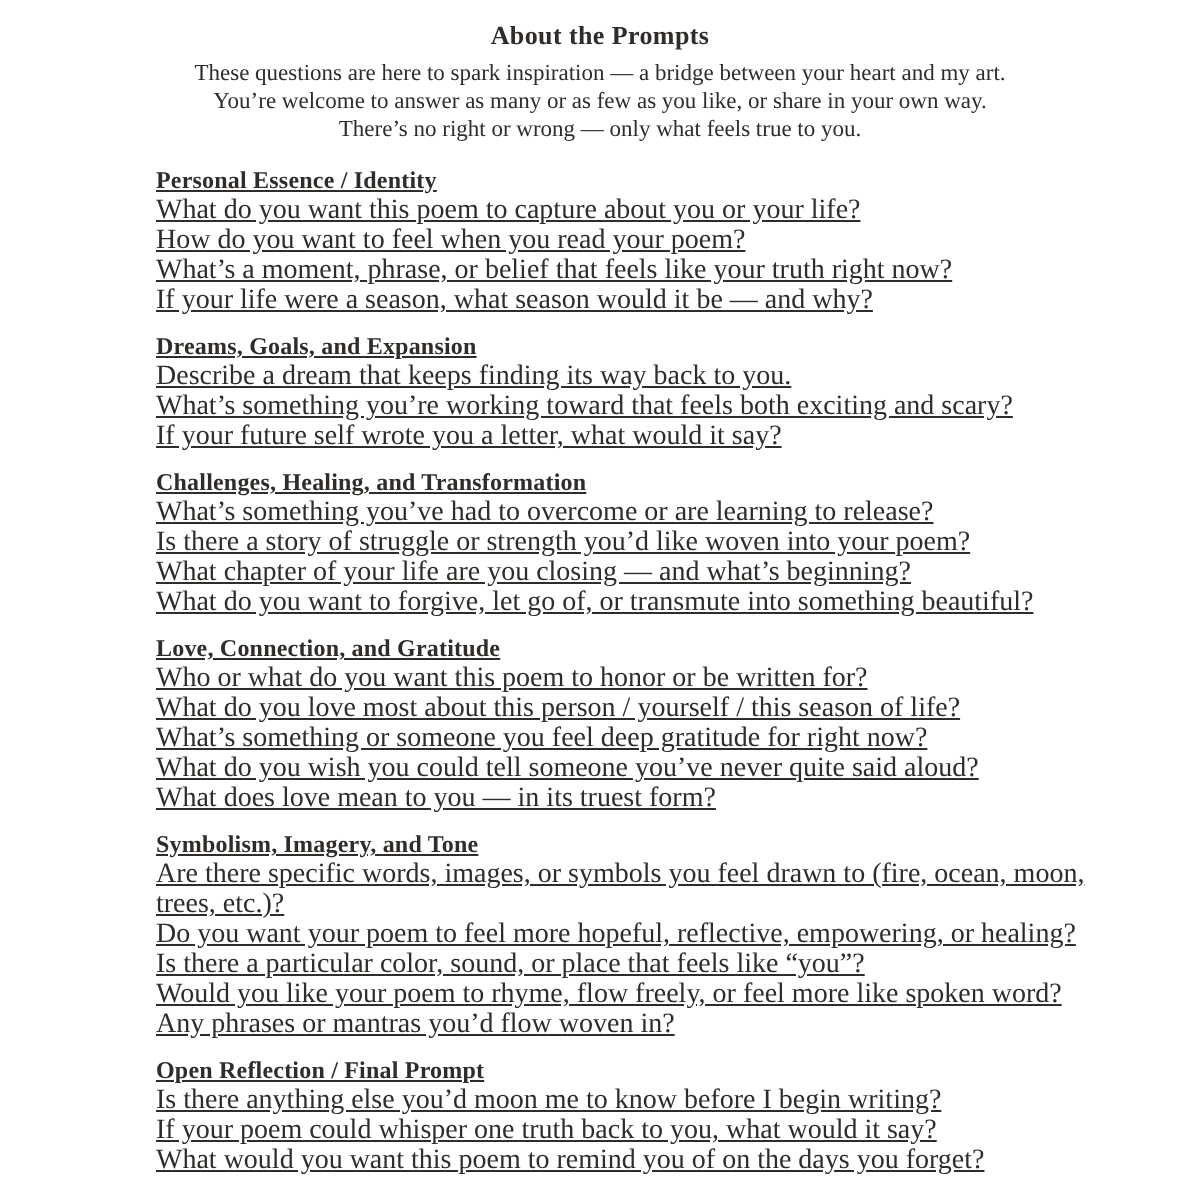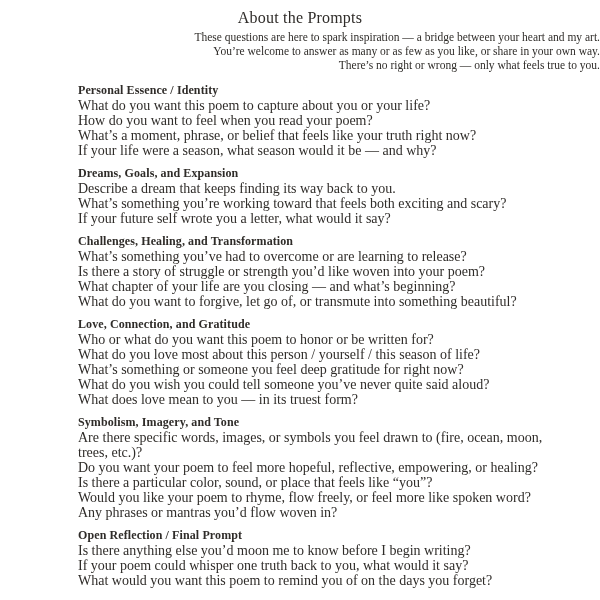--- a/index.html
+++ b/index.html
@@ -13,33 +13,34 @@
     overflow: hidden;
     font-family: "Liberation Serif", "DejaVu Serif", serif;
     color: #2f2c29;
   }
   .doc {
     padding-top: 9px;
   }
   .title {
     margin: 0 0 3px 0;
     text-align: center;
-    font-size: 16px;
+    font-size: 13px;
     line-height: 18px;
-    font-weight: normal;
+    font-weight: bold;
     letter-spacing: 0.2px;
   }
   .intro p {
     margin: 0;
-    text-align: right;
+    text-align: center;
     font-size: 11.5px;
     line-height: 14px;
   }
   .sections {
     margin: 11px 40px 0 78px;
+    text-decoration: underline;
   }
   .sections section {
     margin: 0 0 8px 0;
   }
   .sections h2 {
     margin: 0;
     font-size: 12px;
     line-height: 15px;
     font-weight: bold;
     letter-spacing: 0.1px;

